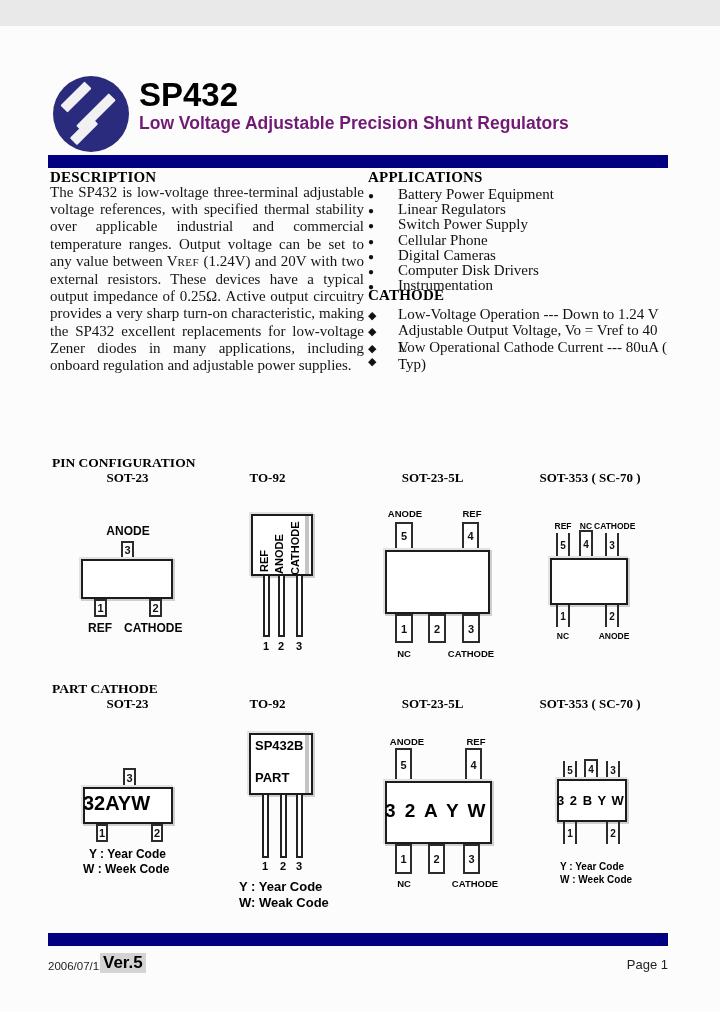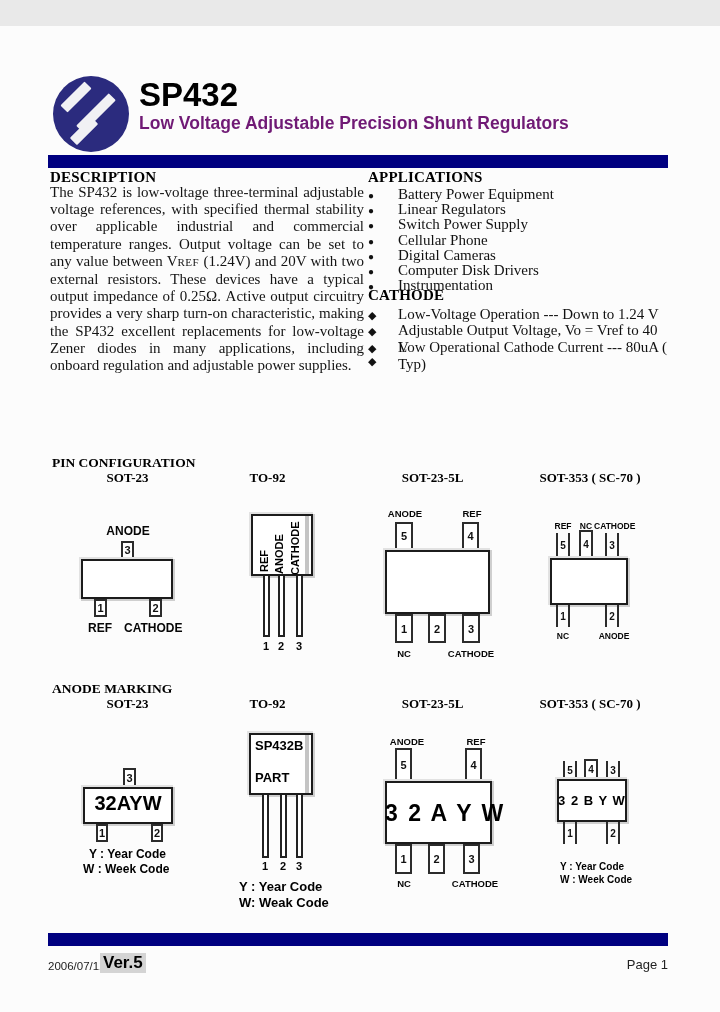--- a/index.html
+++ b/index.html
@@ -39,21 +39,21 @@
        display:flex;align-items:center;justify-content:center;
        font:bold 11px "Liberation Sans",sans-serif;color:#111;}
   .pin.open{border-top:none;border-bottom:none;background:transparent;}
   .dlabel{position:absolute;font:bold 11px "Liberation Sans",sans-serif;text-align:center;
           color:#060606;white-space:nowrap;}
   .dlabel.sm{font-size:8.5px;}
   .leg{position:absolute;box-sizing:border-box;width:7px;border:2px solid #222;border-top:none;background:#fff;}
   .vtext{position:absolute;writing-mode:vertical-rl;transform:rotate(180deg);
          font:bold 11px "Liberation Sans",sans-serif;color:#000;}
   .marking{position:absolute;font-family:"Liberation Sans",sans-serif;font-weight:bold;color:#000;
-           text-align:center;white-space:nowrap;}
+           text-align:left;white-space:nowrap;}
   .codes{position:absolute;font:bold 12px "Liberation Sans",sans-serif;color:#000;white-space:nowrap;}
 
   
   .f-date{position:absolute;left:48px;top:934px;font:11.5px "Liberation Sans",sans-serif;color:#222;}
   .f-ver{position:absolute;left:100px;top:927px;font:bold 17px "Liberation Sans",sans-serif;
          background:#d4d4d4;padding:0 3px;color:#000;}
   .f-page{position:absolute;left:560px;top:931px;width:108px;text-align:right;
           font:13px "Liberation Sans",sans-serif;color:#222;}
 </style>
 </head>
@@ -175,21 +175,21 @@
     <div class="pin open" style="left:8px;top:15px;width:14px;height:25px;font-size:10px;">5</div>
     <div class="pin" style="left:31px;top:12px;width:14px;height:28px;font-size:10px;">4</div>
     <div class="pin open" style="left:57px;top:15px;width:14px;height:25px;font-size:10px;">3</div>
     <div class="pkg" style="left:2px;top:40px;width:78px;height:47px;"></div>
     <div class="pin open" style="left:8px;top:87px;width:14px;height:22px;font-size:10px;">1</div>
     <div class="pin open" style="left:57px;top:87px;width:14px;height:22px;font-size:10px;">2</div>
     <div class="dlabel sm" style="left:5px;top:113px;width:20px;">NC</div>
     <div class="dlabel sm" style="left:46px;top:113px;width:40px;">ANODE</div>
   </div>
 
-  <div class="diag-head" style="left:52px;top:655px;">ANODE MARKING</div>
+  <div class="diag-head" style="left:52px;top:655px;">PART CATHODE</div>
   <div class="pkg-label" style="left:80px;top:670px;width:95px;">SOT-23</div>
   <div class="pkg-label" style="left:220px;top:670px;width:95px;">TO-92</div>
   <div class="pkg-label" style="left:375px;top:670px;width:115px;">SOT-23-5L</div>
   <div class="pkg-label" style="left:520px;top:670px;width:140px;">SOT-353 ( SC-70 )</div>
 
   <div class="diag" style="left:83px;top:740px;width:95px;height:112px;">
     <div class="pin" style="left:40px;top:2px;width:13px;height:19px;">3</div>
     <div class="pkg" style="left:0px;top:21px;width:90px;height:37px;"></div>
     <div class="marking" style="left:0px;top:26px;width:90px;font-size:20px;">32AYW</div>
     <div class="pin" style="left:13px;top:58px;width:12px;height:18px;">1</div>
@@ -213,21 +213,21 @@
     <div class="codes" style="left:0px;top:146px;font-size:13px;">Y : Year  Code</div>
     <div class="codes" style="left:0px;top:162px;font-size:13px;">W: Weak Code</div>
   </div>
 
   <div class="diag" style="left:385px;top:708px;width:112px;height:158px;">
     <div class="dlabel sm" style="left:2px;top:2px;width:40px;font-size:9.5px;">ANODE</div>
     <div class="dlabel sm" style="left:76px;top:2px;width:30px;font-size:9.5px;">REF</div>
     <div class="pin" style="left:10px;top:14px;width:17px;height:33px;">5</div>
     <div class="pin" style="left:80px;top:14px;width:17px;height:33px;">4</div>
     <div class="pkg" style="left:0px;top:47px;width:107px;height:63px;"></div>
-    <div class="marking" style="left:0px;top:66px;width:107px;font-size:23px;letter-spacing:2px;">3 2 A Y W</div>
+    <div class="marking" style="left:0px;top:66px;width:107px;font-size:19px;letter-spacing:2px;">3 2 A Y W</div>
     <div class="pin" style="left:10px;top:110px;width:17px;height:30px;">1</div>
     <div class="pin" style="left:43px;top:110px;width:17px;height:30px;">2</div>
     <div class="pin" style="left:78px;top:110px;width:17px;height:30px;">3</div>
     <div class="dlabel sm" style="left:6px;top:144px;width:26px;font-size:9.5px;">NC</div>
     <div class="dlabel sm" style="left:63px;top:144px;width:54px;font-size:9.5px;">CATHODE</div>
   </div>
 
   <div class="diag" style="left:555px;top:731px;width:80px;height:132px;">
     <div class="pin open" style="left:8px;top:4px;width:14px;height:18px;font-size:10px;">5</div>
     <div class="pin" style="left:29px;top:2px;width:14px;height:20px;font-size:10px;">4</div>

